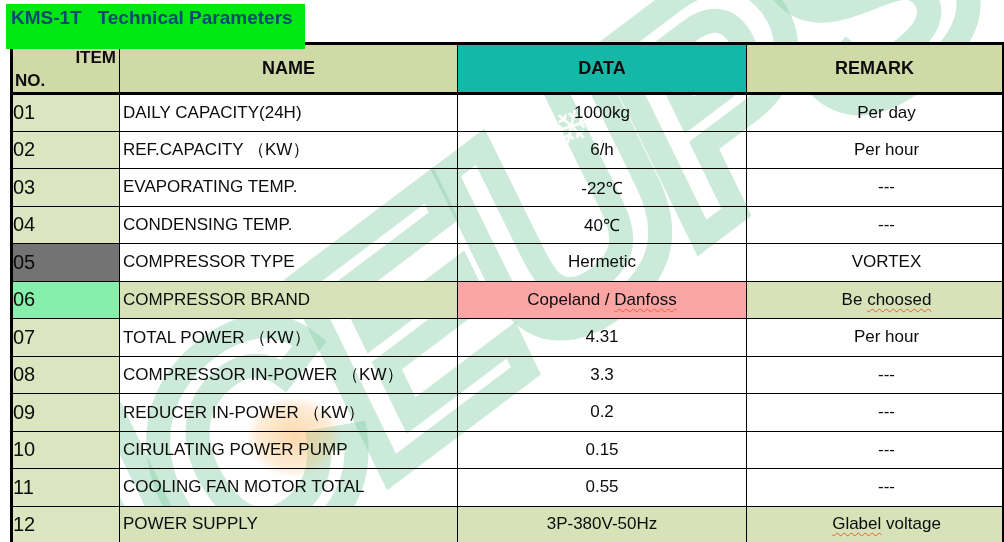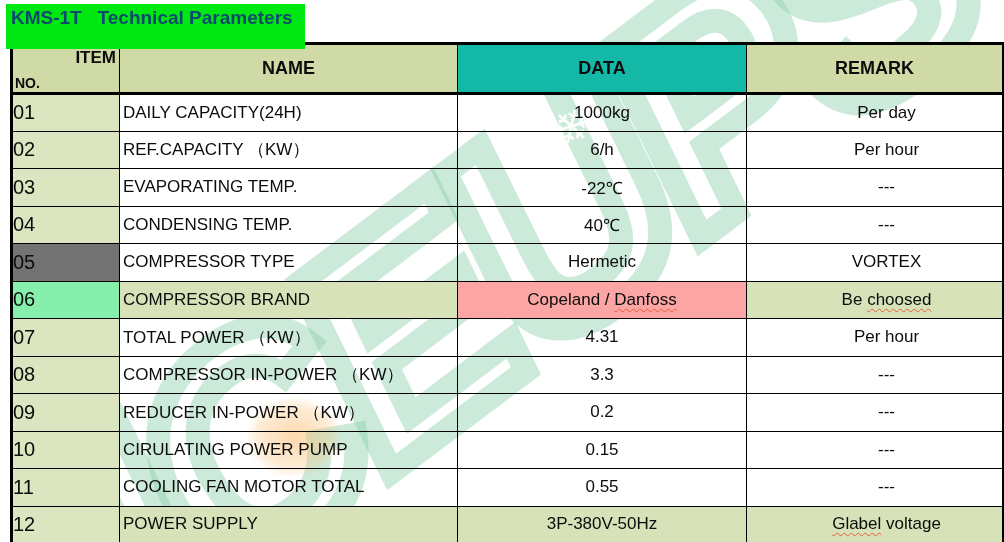--- a/index.html
+++ b/index.html
@@ -67,21 +67,21 @@
   .params td.c-rem  { text-align: center; padding-left: 24px; }
 
   
   th.itemno {
     position: relative;
     background-image: linear-gradient(to bottom right,
       rgba(0,0,0,0) calc(50% - 1.4px), #000 calc(50% - 0.4px),
       #000 calc(50% + 0.4px), rgba(0,0,0,0) calc(50% + 1.4px));
   }
   th.itemno .item-top { position: absolute; top: 3px; right: 3px; font-size: 17px; }
-  th.itemno .no-bottom { position: absolute; bottom: 1px; left: 2px; font-size: 14px; text-align: center; }
+  th.itemno .no-bottom { position: absolute; bottom: 1px; left: 2px; font-size: 17px; text-align: center; }
 
   .wavy {
     text-decoration-line: underline;
     text-decoration-style: wavy;
     text-decoration-thickness: 1px;
     text-underline-offset: 3px;
   }
 </style>
 </head>
 <body>

